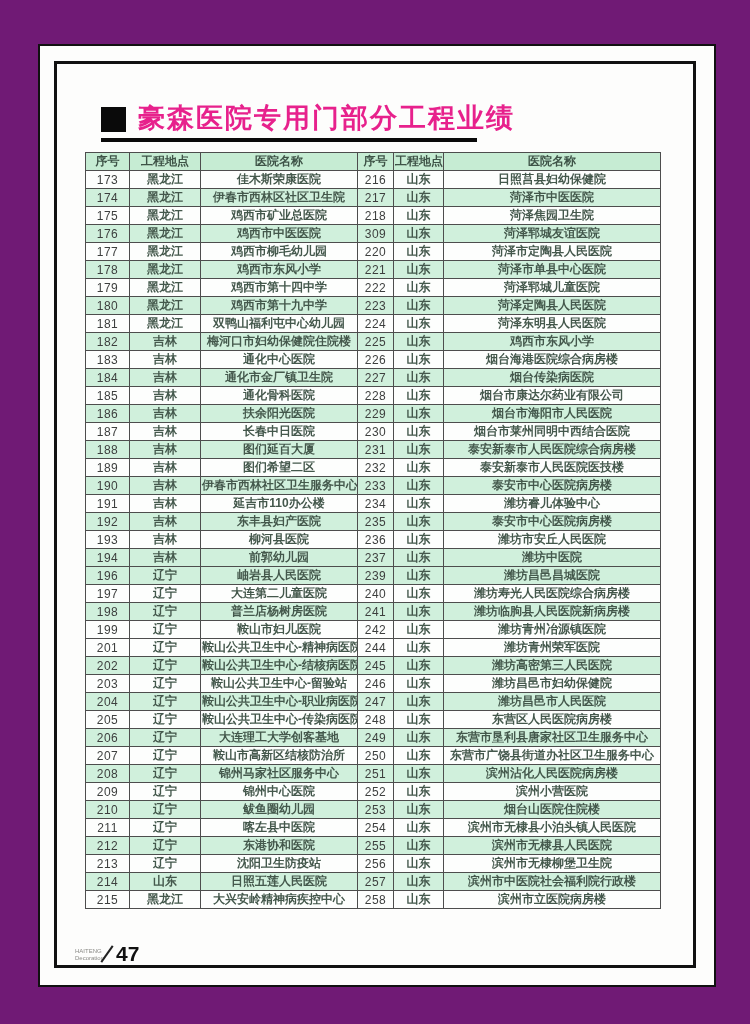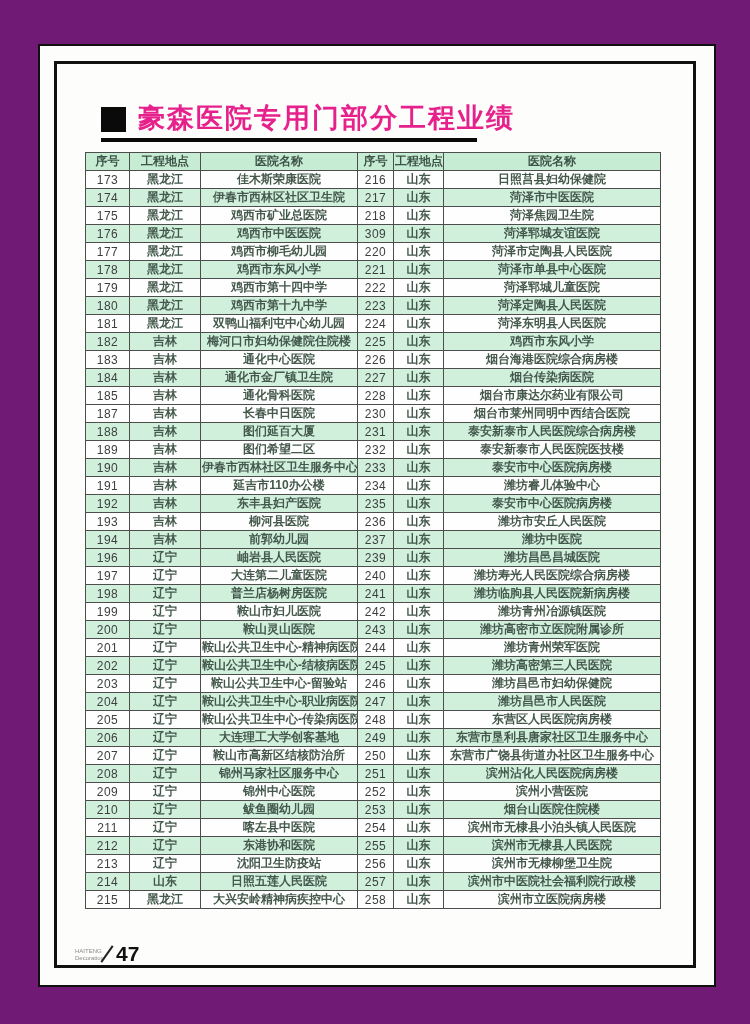--- a/index.html
+++ b/index.html
@@ -204,20 +204,28 @@
               <td>烟台传染病医院</td>
             </tr>
             <tr>
               <td class="num">185</td>
               <td>吉林</td>
               <td>通化骨科医院</td>
               <td class="num">228</td>
               <td>山东</td>
               <td>烟台市康达尔药业有限公司</td>
             </tr>
+            <tr class="alt">
+              <td class="num">186</td>
+              <td>吉林</td>
+              <td>扶余阳光医院</td>
+              <td class="num">229</td>
+              <td>山东</td>
+              <td>烟台市海阳市人民医院</td>
+            </tr>
             <tr>
               <td class="num">187</td>
               <td>吉林</td>
               <td>长春中日医院</td>
               <td class="num">230</td>
               <td>山东</td>
               <td>烟台市莱州同明中西结合医院</td>
             </tr>
             <tr class="alt">
               <td class="num">188</td>
@@ -299,28 +307,20 @@
               <td>山东</td>
               <td>潍坊临朐县人民医院新病房楼</td>
             </tr>
             <tr>
               <td class="num">199</td>
               <td>辽宁</td>
               <td>鞍山市妇儿医院</td>
               <td class="num">242</td>
               <td>山东</td>
               <td>潍坊青州冶源镇医院</td>
-            </tr>
-            <tr class="alt">
-              <td class="num">200</td>
-              <td>辽宁</td>
-              <td>鞍山灵山医院</td>
-              <td class="num">243</td>
-              <td>山东</td>
-              <td>潍坊高密市立医院附属诊所</td>
             </tr>
             <tr>
               <td class="num">201</td>
               <td>辽宁</td>
               <td>鞍山公共卫生中心-精神病医院</td>
               <td class="num">244</td>
               <td>山东</td>
               <td>潍坊青州荣军医院</td>
             </tr>
             <tr class="alt">

